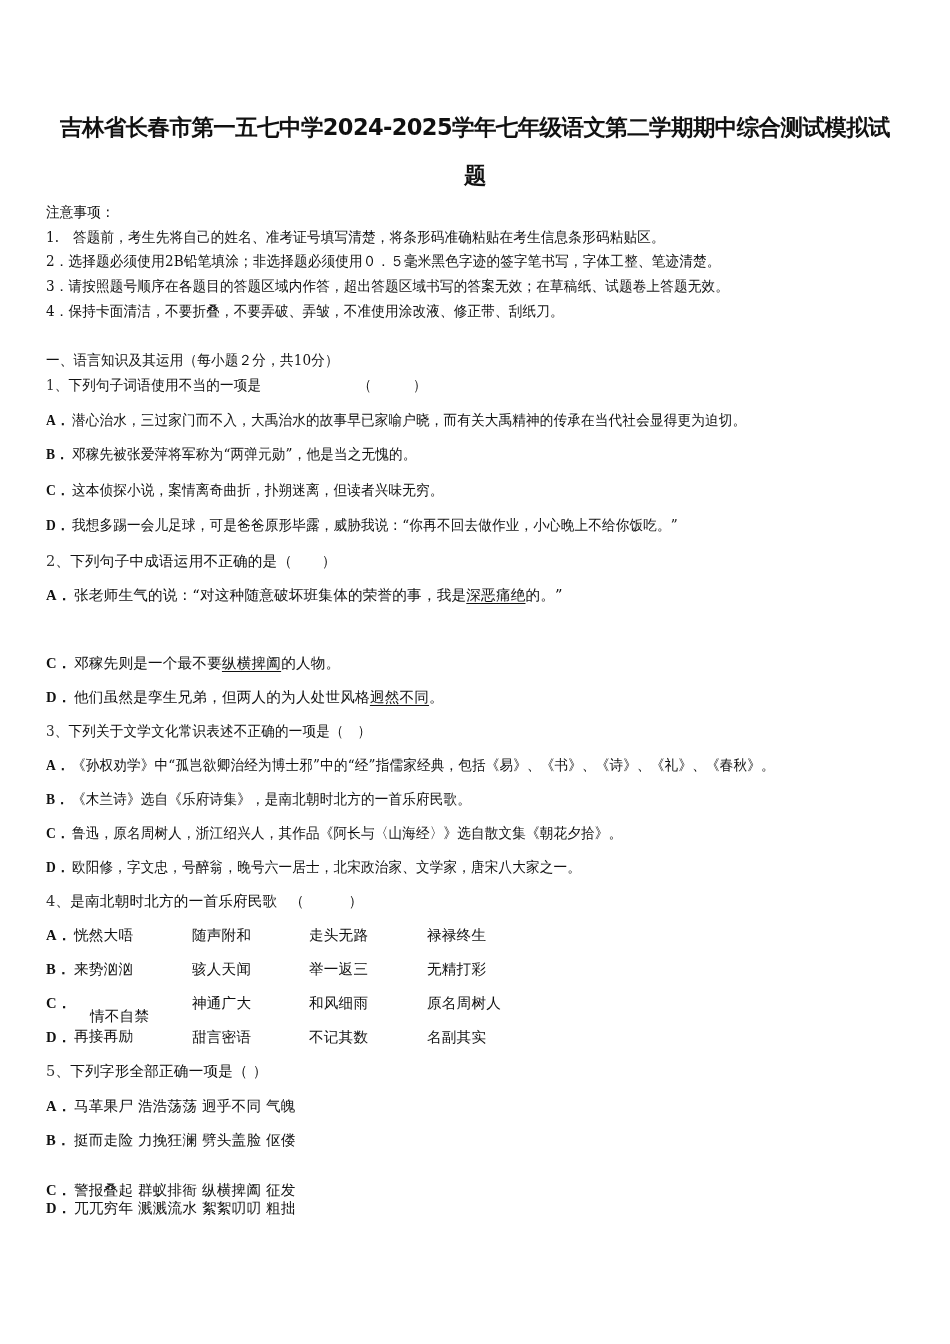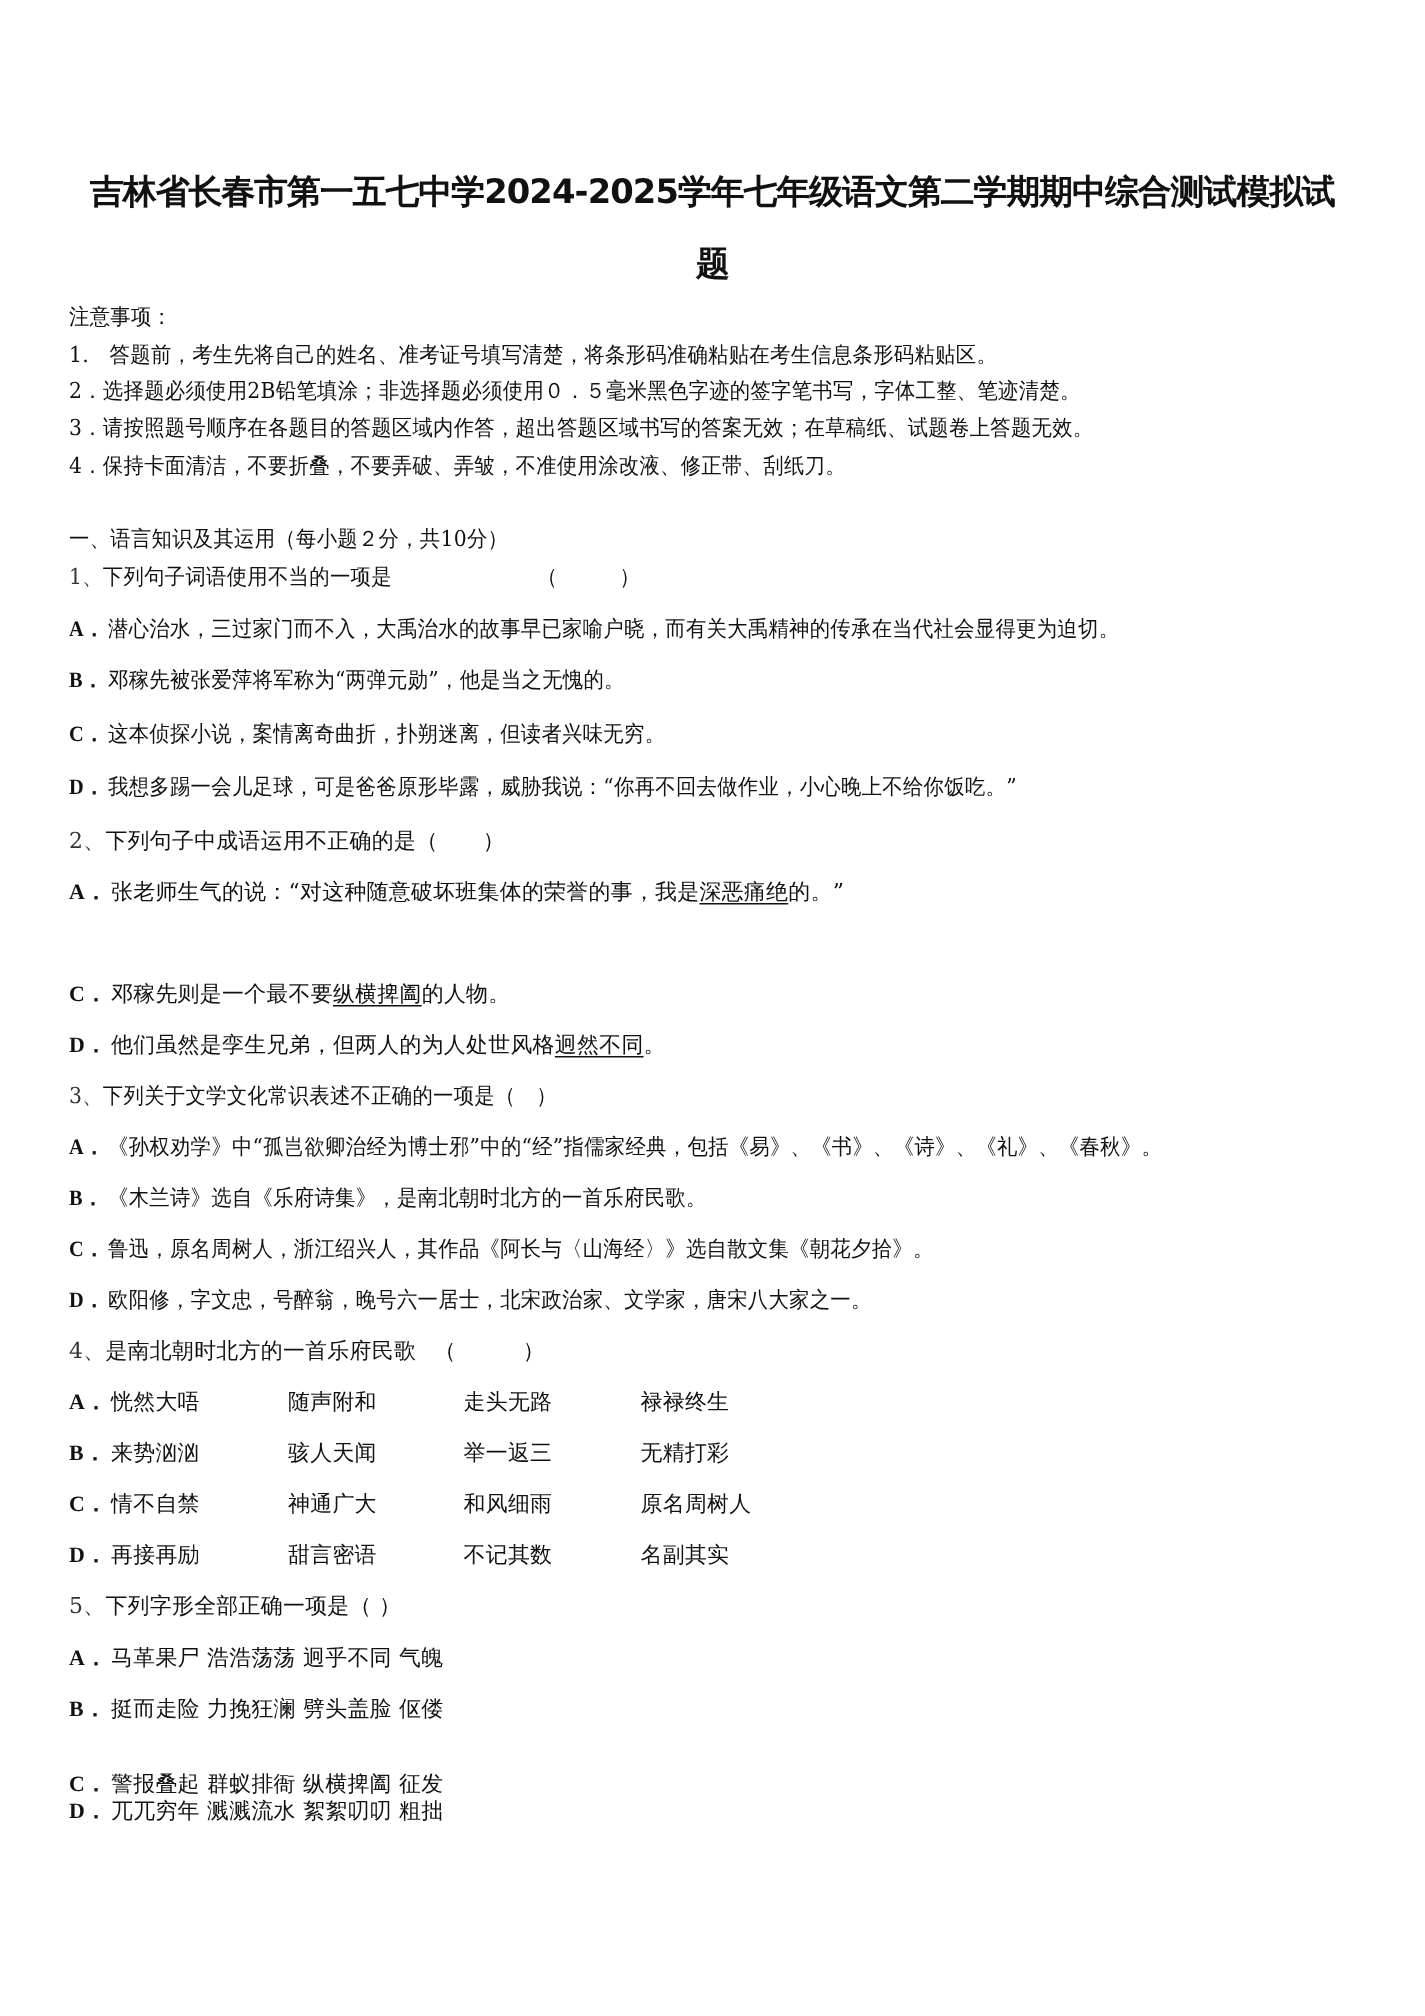--- a/index.html
+++ b/index.html
@@ -131,28 +131,28 @@
   </div>
   <div class="line" style="top:959px; width:500px; height:20px;">
     <span class="opt-label">B．</span>
     <span class="cell" style="left:28px;">来势汹汹</span>
     <span class="cell" style="left:146px;">骇人天闻</span>
     <span class="cell" style="left:263px;">举一返三</span>
     <span class="cell" style="left:381px;">无精打彩</span>
   </div>
   <div class="line" style="top:993px; width:500px; height:20px;">
     <span class="opt-label">C．</span>
-    <span class="cell" style="left:28px;">情不自禁</span>
+    <span class="cell" style="left:44px;margin-top:13px;">情不自禁</span>
     <span class="cell" style="left:146px;">神通广大</span>
     <span class="cell" style="left:263px;">和风细雨</span>
     <span class="cell" style="left:381px;">原名周树人</span>
   </div>
   <div class="line" style="top:1027px; width:500px; height:20px;">
     <span class="opt-label">D．</span>
-    <span class="cell" style="left:28px;">再接再励</span>
+    <span class="cell" style="left:28px;font-family:Liberation Mono, monospace;">再接再励</span>
     <span class="cell" style="left:146px;">甜言密语</span>
     <span class="cell" style="left:263px;">不记其数</span>
     <span class="cell" style="left:381px;">名副其实</span>
   </div>
 
   <div class="line" style="top:1061px;">
     <span class="qnum">5、</span><span>下列字形全部正确一项是（ ）</span>
   </div>
   <div class="line" style="top:1096px;">
     <span class="opt-label">A．</span><span>马革果尸 浩浩荡荡 迥乎不同 气魄</span>

